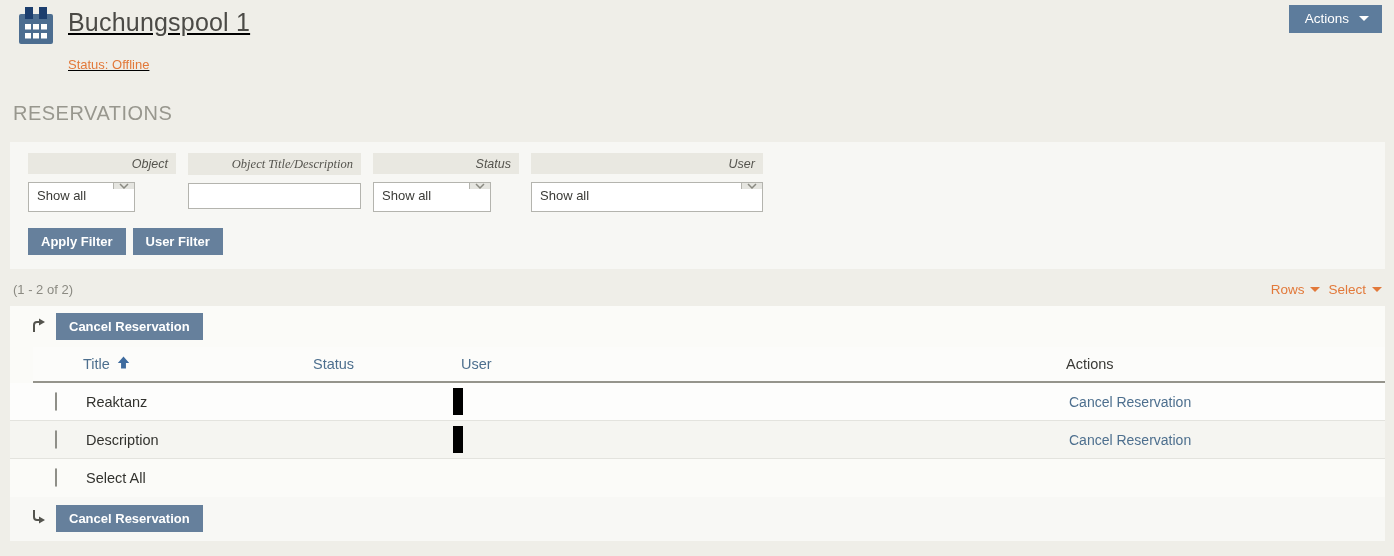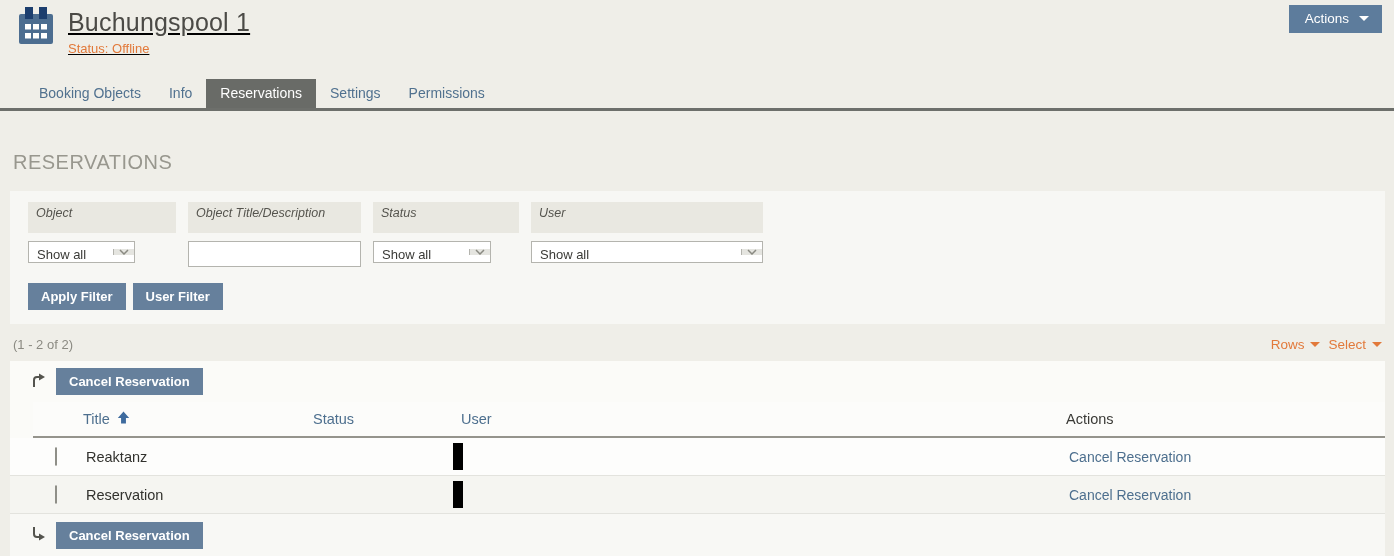--- a/index.html
+++ b/index.html
@@ -5,49 +5,49 @@
   * { margin:0; padding:0; box-sizing:border-box; }
   html,body { background:#efeee8; }
   body { font-family:"Liberation Sans", sans-serif; }
   .page { position:relative; width:1394px; height:556px; background:#efeee8; overflow:hidden; }
 
   
   .hdr { position:relative; padding:6px 12px 0 16px; height:62px; }
   .hdr-left { display:flex; align-items:flex-start; gap:12px;text-decoration:underline; }
   .hdr-text { padding-top:2px; }
   .page-title { font-size:25px; color:#4b4a46; font-weight:400; letter-spacing:.2px; }
-  .status-line { margin-top:4px; font-size:13px; color:#e2793a; }
+  .status-line { margin-top:20px; font-size:13px; color:#e2793a; }
   .actions-btn { position:absolute; top:5px; right:12px; background:#5d7c9c; color:#fff;
     border:none; font-size:13.5px; padding:6px 13px 7px 16px; display:inline-flex; align-items:center;
     gap:10px; cursor:pointer; font-family:inherit; }
   .caret { width:0; height:0; border-left:5px solid transparent; border-right:5px solid transparent;
     border-top:5px solid #fff; display:inline-block; }
   .caret.orange { border-top-color:#e2793a; }
 
   
   .tabbar { margin-top:17px; border-bottom:3px solid #6d6f6b; padding-left:25px; display:flex; }
   .tab { font-size:14px; color:#50718f; padding:6px 14px 7px; cursor:pointer; }
   .tab.active { background:#696b67; color:#fff; }
 
   
   .section-title { margin:40px 0 17px 13px; font-size:20px; color:#98978e; font-weight:400; letter-spacing:.5px; }
 
   
   .filter-panel { margin:0 9px 0 10px; background:#f7f7f4; padding:11px 18px 14px; }
   .filter-row { display:flex; gap:12px; }
   .ffield .flabel { display:block; background:#e9e8e1; color:#55544e; font-style:italic;
-    font-size:12.5px; padding:4px 8px 13px; margin-bottom:8px; }
-  .sel { display:inline-flex; align-items:center; background:#fff; border:1px solid #b4b4ae; height:22px; cursor:pointer; }
+    font-size:12.5px; padding:4px 8px 3px; margin-bottom:8px;text-align:right; }
+  .sel { display:inline-flex; align-items:flex-start; background:#fff; border:1px solid #b4b4ae; height:30px; cursor:pointer; }
   .sel .sel-val { flex:1; font-size:13px; color:#3a3a36; padding:5px 8px 0; white-space:nowrap; overflow:hidden; }
   .sel .sel-arrow { width:21px; background:#e5e5e0; border-left:1px solid #b4b4ae;
     display:flex; align-items:center; justify-content:center; }
   .txt-input { width:100%; height:26px; border:1px solid #b4b4ae; background:#fff; font-size:13px;
     padding:0 8px; font-family:inherit; color:#3a3a36; }
   .f-object { width:148px; } .f-object .sel { width:107px; }
-  .f-title  { width:173px; }
+  .f-title  { width:173px;font-family:Liberation Serif, serif; }
   .f-status { width:146px; } .f-status .sel { width:118px; }
   .f-user   { width:232px; } .f-user .sel { width:232px; }
   .filter-btns { margin-top:16px; display:flex; gap:7px; }
   .btn { background:#66809c; color:#fff; border:none; font-size:13px; padding:6px 13px;
     cursor:pointer; font-family:inherit;font-weight:bold; }
 
   
   .listbar { display:flex; justify-content:space-between; align-items:flex-start; margin:13px 12px 9px 13px; }
   .range-text { font-size:13px; color:#8b8a82; }
   .listbar-links { display:flex; gap:8px; }
@@ -98,27 +98,20 @@
         <div class="page-title">Buchungspool 1</div>
         <div class="status-line">Status: Offline</div>
       </div>
     </div>
     <button class="actions-btn">
       <span>Actions</span>
       <span class="caret"></span>
     </button>
   </div>
 
-  <div class="tabbar">
-    <div class="tab">Booking Objects</div>
-    <div class="tab">Info</div>
-    <div class="tab active">Reservations</div>
-    <div class="tab">Settings</div>
-    <div class="tab">Permissions</div>
-  </div>
 
   <div class="section-title">RESERVATIONS</div>
 
   <div class="filter-panel">
     <div class="filter-row">
       <div class="ffield f-object">
         <span class="flabel">Object</span>
         <div class="sel">
           <span class="sel-val">Show all</span>
           <span class="sel-arrow">
@@ -205,26 +198,33 @@
     <div class="grid-row trow plain">
       <span><span class="checkbox"></span></span>
       <span class="cell-title">Reaktanz</span>
       <span class="cell-title"></span>
       <span><span class="redacted"></span></span>
       <a class="row-link">Cancel Reservation</a>
     </div>
 
     <div class="grid-row trow alt">
       <span><span class="checkbox"></span></span>
-      <span class="cell-title">Reservation</span>
+      <span class="cell-title">Description</span>
       <span class="cell-title"></span>
       <span><span class="redacted"></span></span>
       <a class="row-link">Cancel Reservation</a>
     </div>
 
+    <div class="grid-row trow selectall-row">
+      <span><span class="checkbox"></span></span>
+      <span class="cell-title">Select All</span>
+      <span></span>
+        <span></span>
+        <span></span>
+    </div>
 
     <div class="bulk-row bulk-bottom">
       <span class="arrow-icon">
         <svg width="18" height="18" viewBox="0 0 18 18">
           <path d="M5 2 V9 Q5 12 8 12 H10" fill="none" stroke="#54544e" stroke-width="2"></path>
           <polygon points="10,8.5 16,12 10,15.5" fill="#54544e"></polygon>
         </svg>
       </span>
       <button class="btn">Cancel Reservation</button>
     </div>

